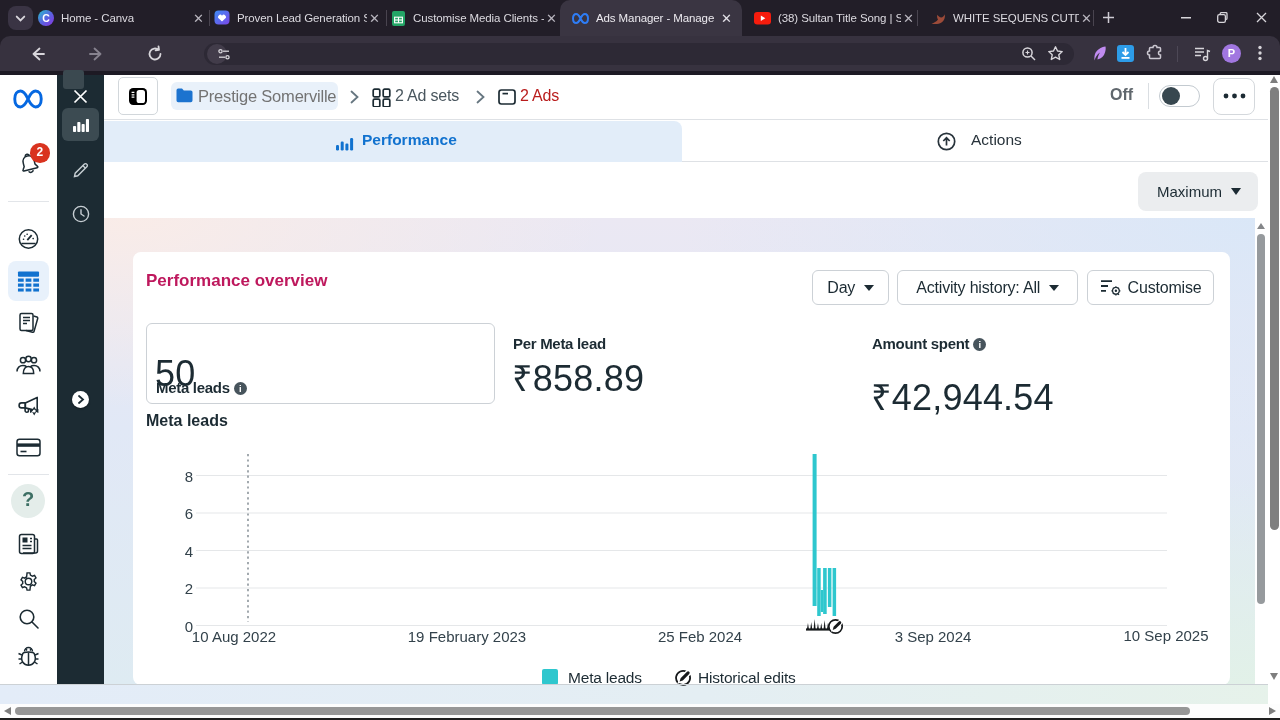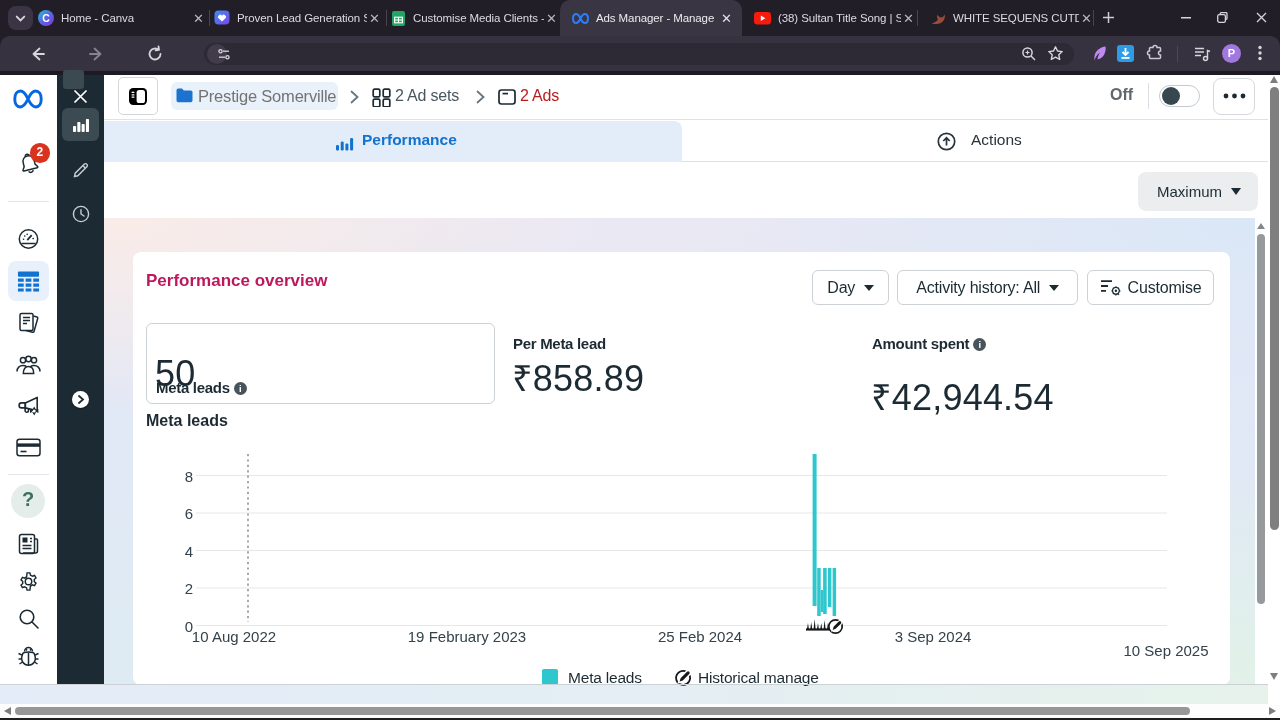--- a/index.html
+++ b/index.html
@@ -497,30 +497,30 @@
         <rect x="610" y="178.4" width="24.5" height="2.2"></rect>
       </g>
       <circle cx="639.5" cy="176.5" r="6.7" fill="#fff" stroke="#16191b" stroke-width="1.7"></circle>
       <path d="M636.7 179.9 l0.9 -3.1 5.2 -5.2 a1.45 1.45 0 0 1 2.05 2.05 l-5.2 5.2 Z" fill="#fff" stroke="#fff" stroke-width="2.2"></path>
       <path d="M636.7 179.9 l0.9 -3.1 5.2 -5.2 a1.45 1.45 0 0 1 2.05 2.05 l-5.2 5.2 Z" fill="#16191b"></path>
     </svg>
     <div class="xlab" style="left:41px;top:375.5px;">10 Aug 2022</div>
     <div class="xlab" style="left:274px;top:375.5px;">19 February 2023</div>
     <div class="xlab" style="left:507px;top:375.5px;">25 Feb 2024</div>
     <div class="xlab" style="left:740px;top:375.5px;">3 Sep 2024</div>
-    <div class="xlab" style="left:973px;top:390px;">10 Sep 2025</div>
+    <div class="xlab" style="left:973px;top:375px;">10 Sep 2025</div>
 
     <div style="position:absolute;left:409px;top:417px;width:16px;height:16px;background:#2ec7ce;border-radius:2px;"></div>
     <div style="position:absolute;left:435px;top:417px;font-size:15.5px;letter-spacing:-0.2px;color:#1c2b33;">Meta leads</div>
     <svg style="position:absolute;left:541px;top:417px;" width="18" height="17" viewBox="0 0 18 17">
       <path d="M12.6 2.9 A7 7 0 1 0 15.5 6.2" fill="none" stroke="#16191b" stroke-width="1.8"></path>
       <path d="M5.6 12.6 l1 -3.4 L13.0 2.8 a1.55 1.55 0 0 1 2.2 2.2 L8.8 11.4 Z" fill="none" stroke="#fff" stroke-width="3"></path>
       <path d="M5.6 12.6 l1 -3.4 L13.0 2.8 a1.55 1.55 0 0 1 2.2 2.2 L8.8 11.4 Z" fill="#16191b"></path>
     </svg>
-    <div style="position:absolute;left:565px;top:417px;font-size:15.5px;letter-spacing:-0.2px;color:#1c2b33;">Historical manage</div>
+    <div style="position:absolute;left:565px;top:417px;font-size:15.5px;letter-spacing:-0.2px;color:#1c2b33;">Historical edits</div>
   </div>
 
   <div class="abs" style="left:1255px;top:218px;width:13px;height:466px;background:#fff;"></div>
   <div class="abs sb-arrow" style="left:1257px;top:223px;border-left:4px solid transparent;border-right:4px solid transparent;border-bottom:6px solid #848689;"></div>
   <div class="abs" style="left:1257px;top:234px;width:8px;height:370px;background:#969a9d;border-radius:4px;"></div>
   <div class="abs" style="left:0px;top:684px;width:1280px;height:1px;background:#ccd1d5;"></div>
 
   <div class="abs" id="vscroll"></div>
   <div class="abs sb-arrow" style="left:1270px;top:76px;border-left:4.5px solid transparent;border-right:4.5px solid transparent;border-bottom:7px solid #7e7e7e;"></div>
   <div class="abs" style="left:1270px;top:87px;width:8.5px;height:443px;background:#7f7f7f;border-radius:4.5px;"></div>

